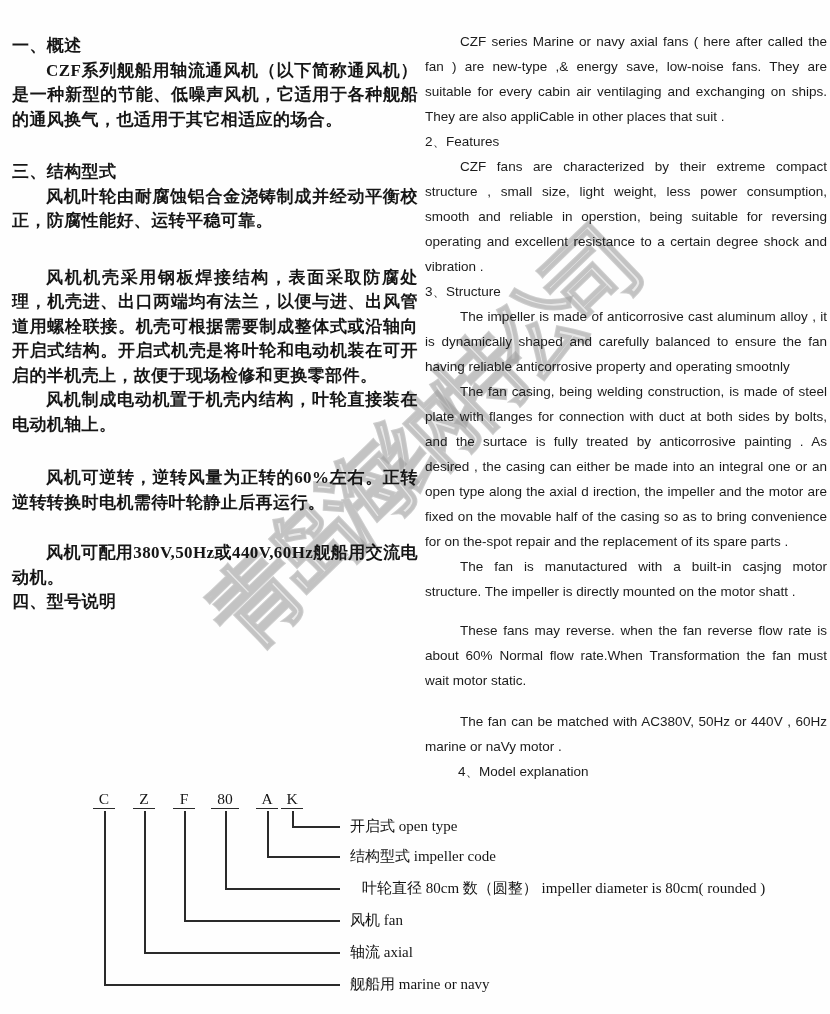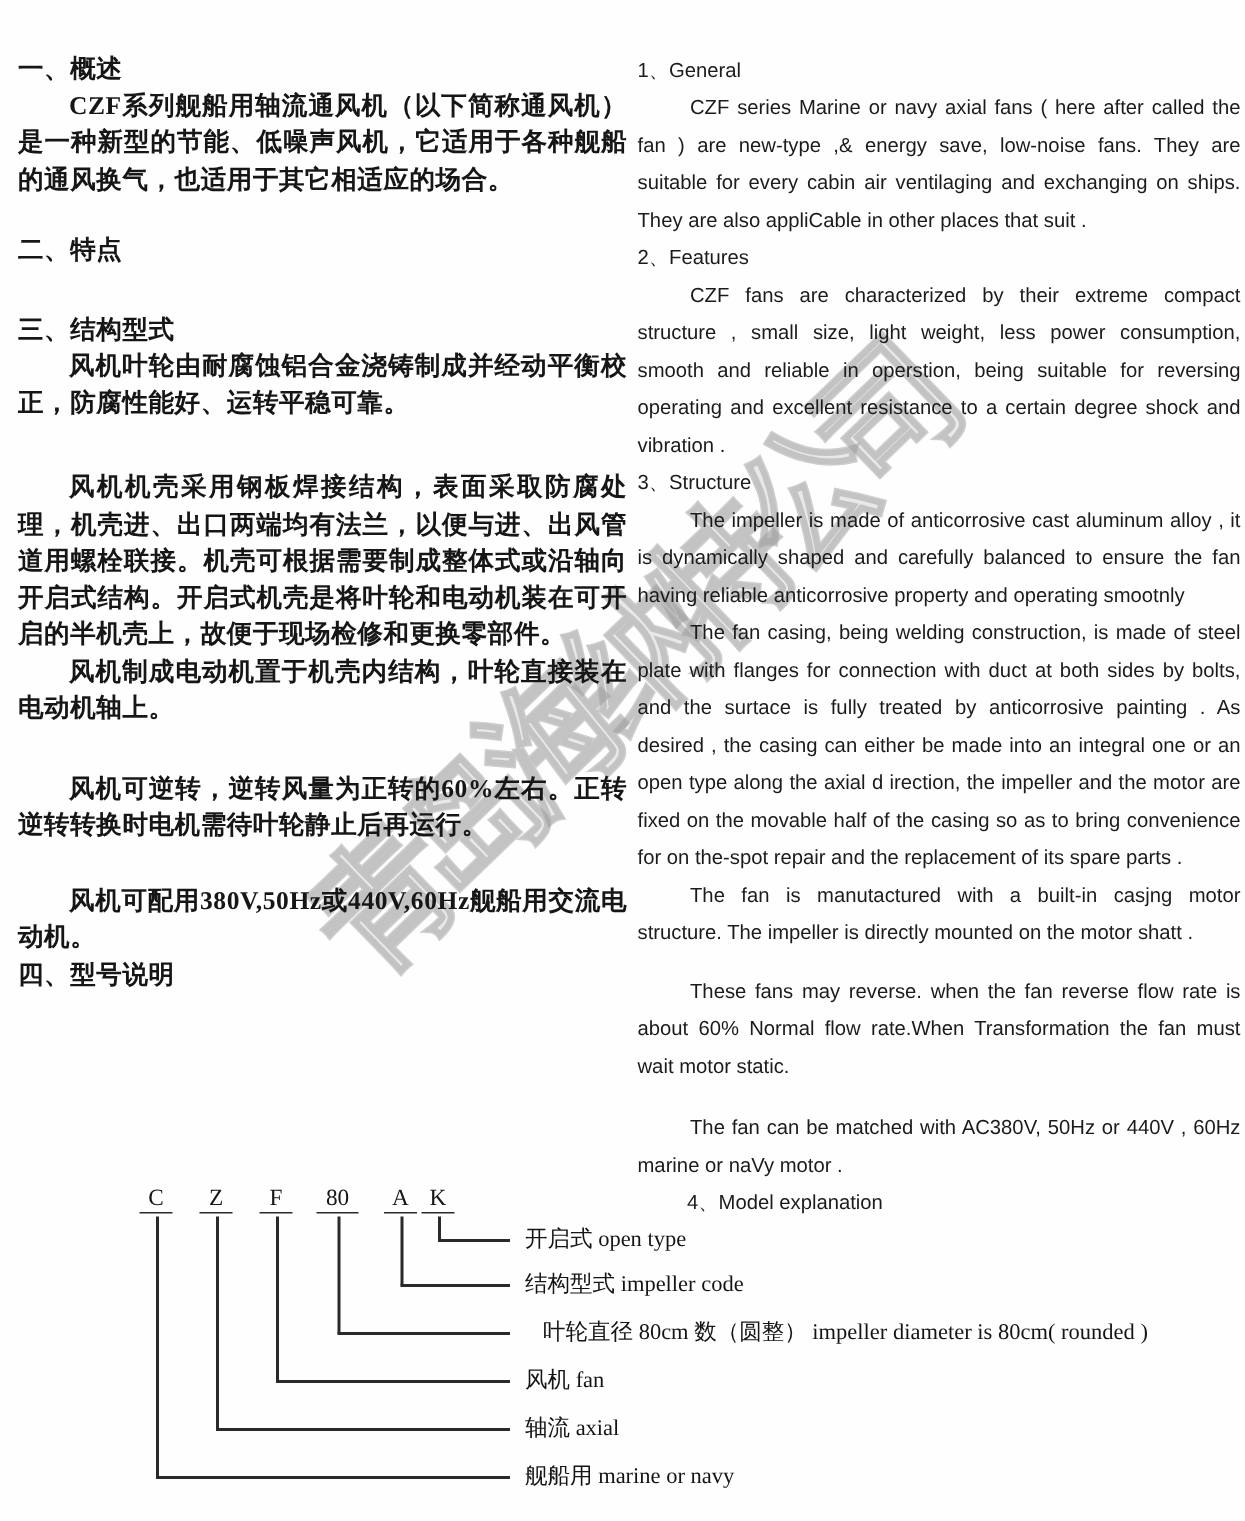--- a/index.html
+++ b/index.html
@@ -88,34 +88,32 @@
 <body>
 
 <div class="page">
 
   <div class="watermark">青岛海纳特公司</div>
 
   <div class="col zh">
     <h2 class="h0">一、概述</h2>
     <p class="p1">CZF系列舰船用轴流通风机（以下简称通风机）是一种新型的节能、低噪声风机，它适用于各种舰船的通风换气，也适用于其它相适应的场合。</p>
 
-    <h2 class="h1">二、特点</h2>
 
     <h2 class="h2">三、结构型式</h2>
     <p class="p3">风机叶轮由耐腐蚀铝合金浇铸制成并经动平衡校正，防腐性能好、运转平稳可靠。</p>
     <p class="p4">风机机壳采用钢板焊接结构，表面采取防腐处理，机壳进、出口两端均有法兰，以便与进、出风管道用螺栓联接。机壳可根据需要制成整体式或沿轴向开启式结构。开启式机壳是将叶轮和电动机装在可开启的半机壳上，故便于现场检修和更换零部件。</p>
     <p class="p5">风机制成电动机置于机壳内结构，叶轮直接装在电动机轴上。</p>
     <p class="p6">风机可逆转，逆转风量为正转的60%左右。正转逆转转换时电机需待叶轮静止后再运行。</p>
     <p class="p7">风机可配用380V,50Hz或440V,60Hz舰船用交流电动机。</p>
 
     <h2 class="h3">四、型号说明</h2>
   </div>
 
   <div class="col en">
-    <h2 class="h0">1、General</h2>
     <p class="p1">CZF series Marine or navy axial fans ( here after called the fan ) are new-type ,&amp; energy save, low-noise fans. They are suitable for every cabin air ventilaging and exchanging on ships. They are also appliCable in other places that suit .</p>
 
     <h2 class="h1">2、Features</h2>
     <p class="p2">CZF fans are characterized by their extreme compact structure , small  size, light weight, less power consumption, smooth and reliable in operstion, being suitable for reversing operating and excellent resistance to a certain degree shock and vibration .</p>
 
     <h2 class="h2">3、Structure</h2>
     <p class="p3">The impeller is made of anticorrosive cast aluminum alloy , it is dynamically shaped and carefully balanced to ensure the fan having reliable anticorrosive property and operating smootnly</p>
     <p class="p4">The fan casing, being welding construction, is made of steel plate with flanges for connection with duct at both sides by bolts, and the surtace is fully treated by anticorrosive painting . As desired , the casing can either be made into an integral one or an open type along the axial d irection, the impeller and the motor are fixed on the movable half of the casing so as to bring convenience for on the-spot repair and the replacement of its spare parts .</p>
     <p class="p5">The fan is manutactured with a built-in casjng motor structure. The impeller is directly mounted on the motor shatt .</p>
     <p class="p6">These fans may reverse. when the fan reverse flow rate is about 60% Normal flow rate.When Transformation the fan must wait motor static.</p>

